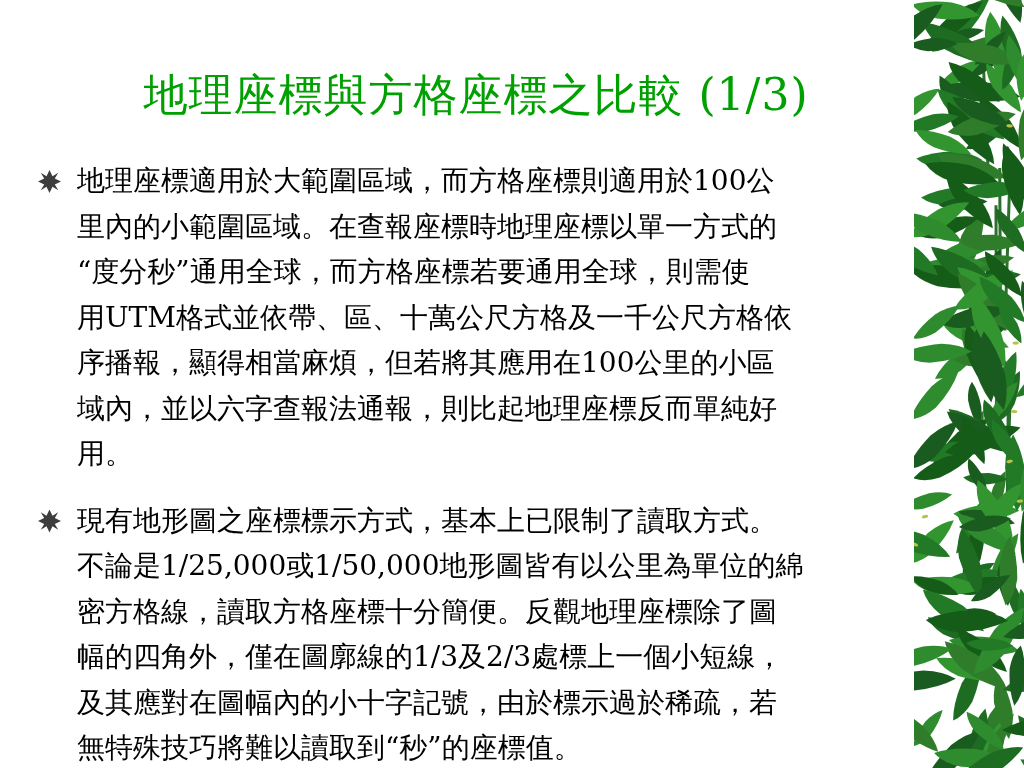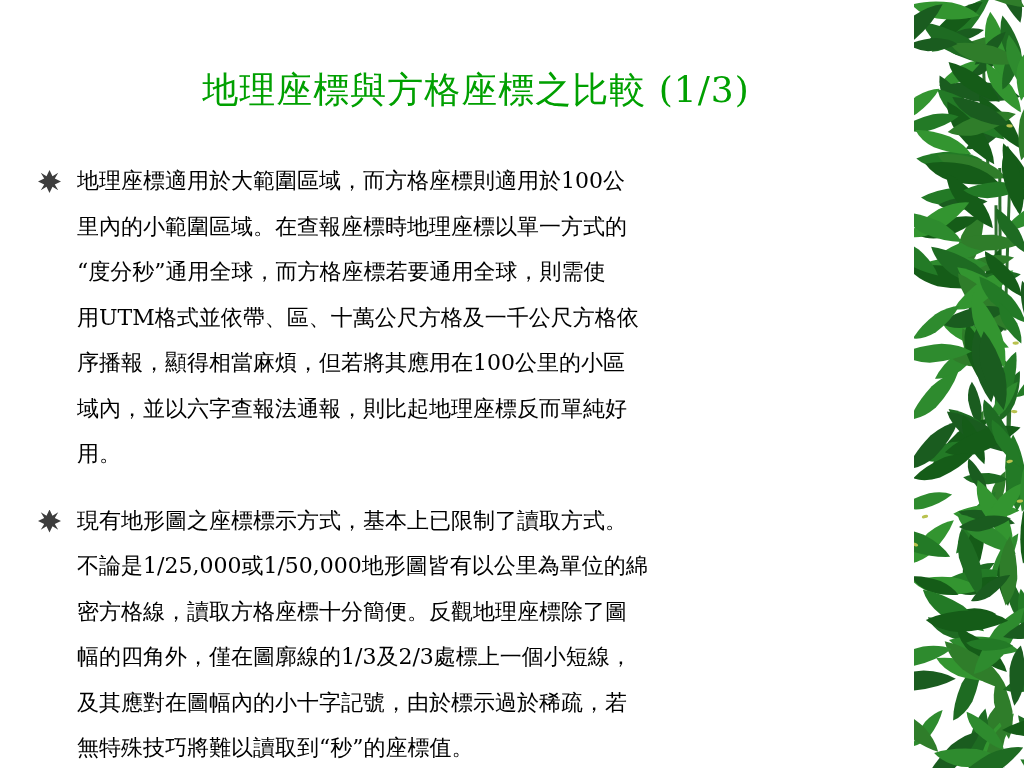--- a/index.html
+++ b/index.html
@@ -18,21 +18,21 @@
     width: 1024px;
     height: 768px;
     background: #ffffff;
   }
   .slide-title {
     position: absolute;
     top: 66px;
     left: 0;
     width: 952px;
     text-align: center;
-    font-size: 36px;
+    font-size: 44px;
     font-weight: normal;
     letter-spacing: 1px;
     color: var(--title-color, #00A000);
     margin: 0;
     white-space: nowrap;
   }
   .content {
     position: absolute;
     top: 158px;
     left: 36px;
@@ -47,21 +47,21 @@
     flex: 0 0 23px;
     width: 23px;
     height: 23px;
     margin: 12px 16px 0 2px;
     background: var(--bullet-color, #3d3d3d);
     clip-path: polygon(50% 0%, 63% 27%, 88% 12%, 73% 37%, 100% 50%,
                        73% 63%, 88% 88%, 63% 73%, 50% 100%, 37% 73%,
                        12% 88%, 27% 63%, 0% 50%, 27% 37%, 12% 12%, 37% 27%);
   }
   .bullet-text {
-    font-size: 22px;
+    font-size: 28px;
     line-height: 45.5px;
     color: #000000;
     white-space: pre-line;
   }
   .bamboo-border {
     position: absolute;
     top: 0;
     right: 0;
     width: 110px;
     height: 768px;

